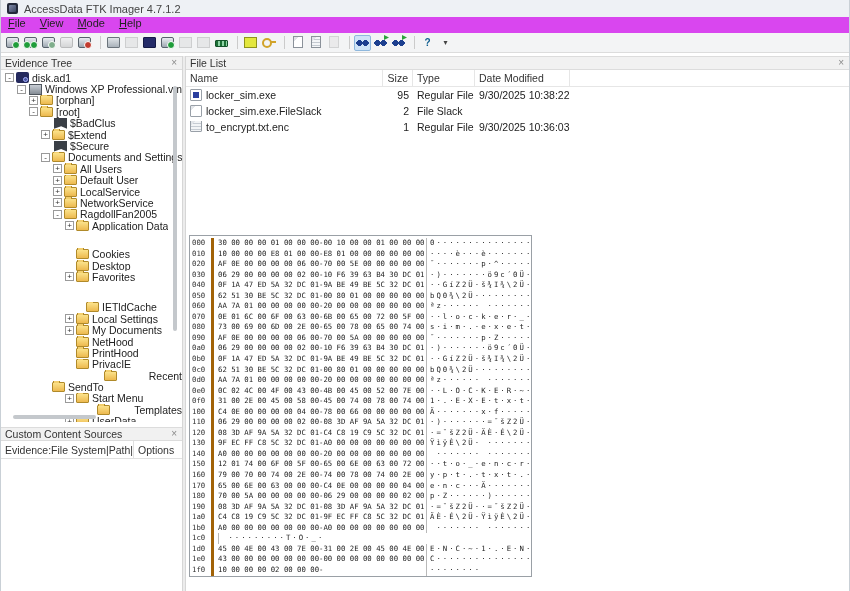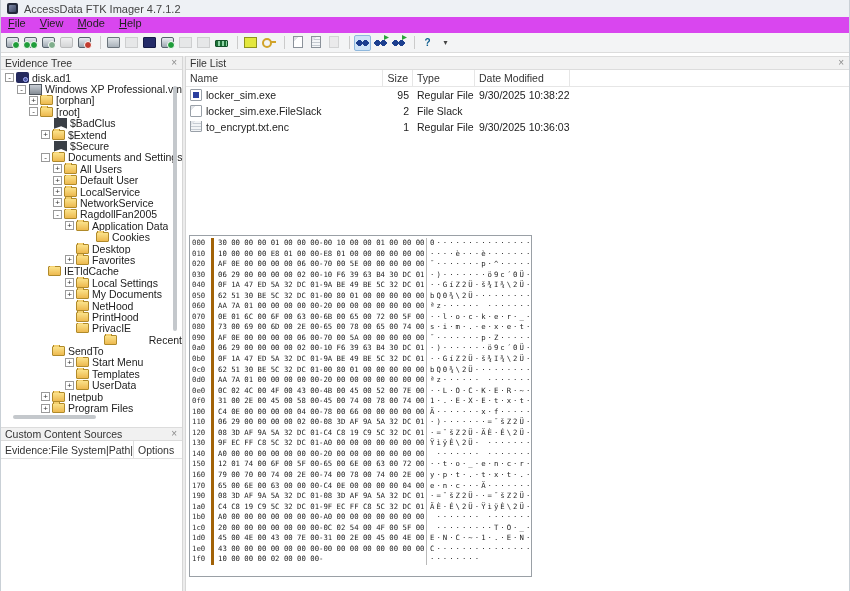--- a/index.html
+++ b/index.html
@@ -354,39 +354,39 @@
             <span class="t-ic v-folder"></span>
             <span class="tlabel">RagdollFan2005</span>
           </div>
 
           <div class="trow" style="padding-left: 64px;">
             <span class="exp">+</span>
             <span class="t-ic v-folder"></span>
             <span class="tlabel">Application Data</span>
           </div>
 
-          <div class="trow" style="padding-left: 84px;">
+          <div class="trow" style="padding-left: 64px; margin-top: 17px;">
             <span class="exp"></span>
             <span class="t-ic v-folder"></span>
             <span class="tlabel">Cookies</span>
           </div>
 
           <div class="trow" style="padding-left: 64px; text-decoration: underline;">
             <span class="exp"></span>
             <span class="t-ic v-folder"></span>
             <span class="tlabel">Desktop</span>
           </div>
 
           <div class="trow" style="padding-left: 64px;">
             <span class="exp">+</span>
             <span class="t-ic v-folder"></span>
             <span class="tlabel">Favorites</span>
           </div>
 
-          <div class="trow" style="padding-left: 36px;">
+          <div class="trow" style="padding-left: 74px; margin-top: 19px;">
             <span class="exp"></span>
             <span class="t-ic v-folder"></span>
             <span class="tlabel">IETldCache</span>
           </div>
 
           <div class="trow" style="padding-left: 64px;">
             <span class="exp">+</span>
             <span class="t-ic v-folder"></span>
             <span class="tlabel">Local Settings</span>
           </div>
@@ -426,21 +426,21 @@
             <span class="t-ic v-folder"></span>
             <span class="tlabel">SendTo</span>
           </div>
 
           <div class="trow" style="padding-left: 64px;">
             <span class="exp">+</span>
             <span class="t-ic v-folder"></span>
             <span class="tlabel">Start Menu</span>
           </div>
 
-          <div class="trow" style="padding-left: 64px;">
+          <div class="trow" style="padding-left: 64px; justify-content: space-between;">
             <span class="exp"></span>
             <span class="t-ic v-folder"></span>
             <span class="tlabel">Templates</span>
           </div>
 
           <div class="trow" style="padding-left: 64px;">
             <span class="exp">+</span>
             <span class="t-ic v-folder"></span>
             <span class="tlabel">UserData</span>
           </div>
@@ -666,20 +666,25 @@
             <span class="hb">79 00 70 00 74 00 2E 00-74 00 78 00 74 00 2E 00</span>
             <span class="ha">y·p·t·.·t·x·t·.·</span>
           </div>
 
           <div class="hexrow">
             <span class="ho">170</span>
             <span class="hb">65 00 6E 00 63 00 00 00-C4 0E 00 00 00 00 04 00</span>
             <span class="ha">e·n·c···Ä·······</span>
           </div>
 
+          <div class="hexrow">
+            <span class="ho">180</span>
+            <span class="hb">70 00 5A 00 00 00 00 00-06 29 00 00 00 00 02 00</span>
+            <span class="ha">p·Z······)······</span>
+          </div>
 
           <div class="hexrow">
             <span class="ho">190</span>
             <span class="hb">08 3D AF 9A 5A 32 DC 01-08 3D AF 9A 5A 32 DC 01</span>
             <span class="ha">·=¯šZ2Ü··=¯šZ2Ü·</span>
           </div>
 
           <div class="hexrow">
             <span class="ho">1a0</span>
             <span class="hb">C4 C8 19 C9 5C 32 DC 01-9F EC FF C8 5C 32 DC 01</span>
@@ -687,21 +692,20 @@
           </div>
 
           <div class="hexrow">
             <span class="ho">1b0</span>
             <span class="hb">A0 00 00 00 00 00 00 00-A0 00 00 00 00 00 00 00</span>
             <span class="ha"> ······· ·······</span>
           </div>
 
           <div class="hexrow">
             <span class="ho">1c0</span>
-            <span class="hb">20 00 00 00 00 00 00 00-0C 02 54 00 4F 00 5F 00</span>
             <span class="ha"> ·········T·O·_·</span>
           </div>
 
           <div class="hexrow">
             <span class="ho">1d0</span>
             <span class="hb">45 00 4E 00 43 00 7E 00-31 00 2E 00 45 00 4E 00</span>
             <span class="ha">E·N·C·~·1·.·E·N·</span>
           </div>
 
           <div class="hexrow">

